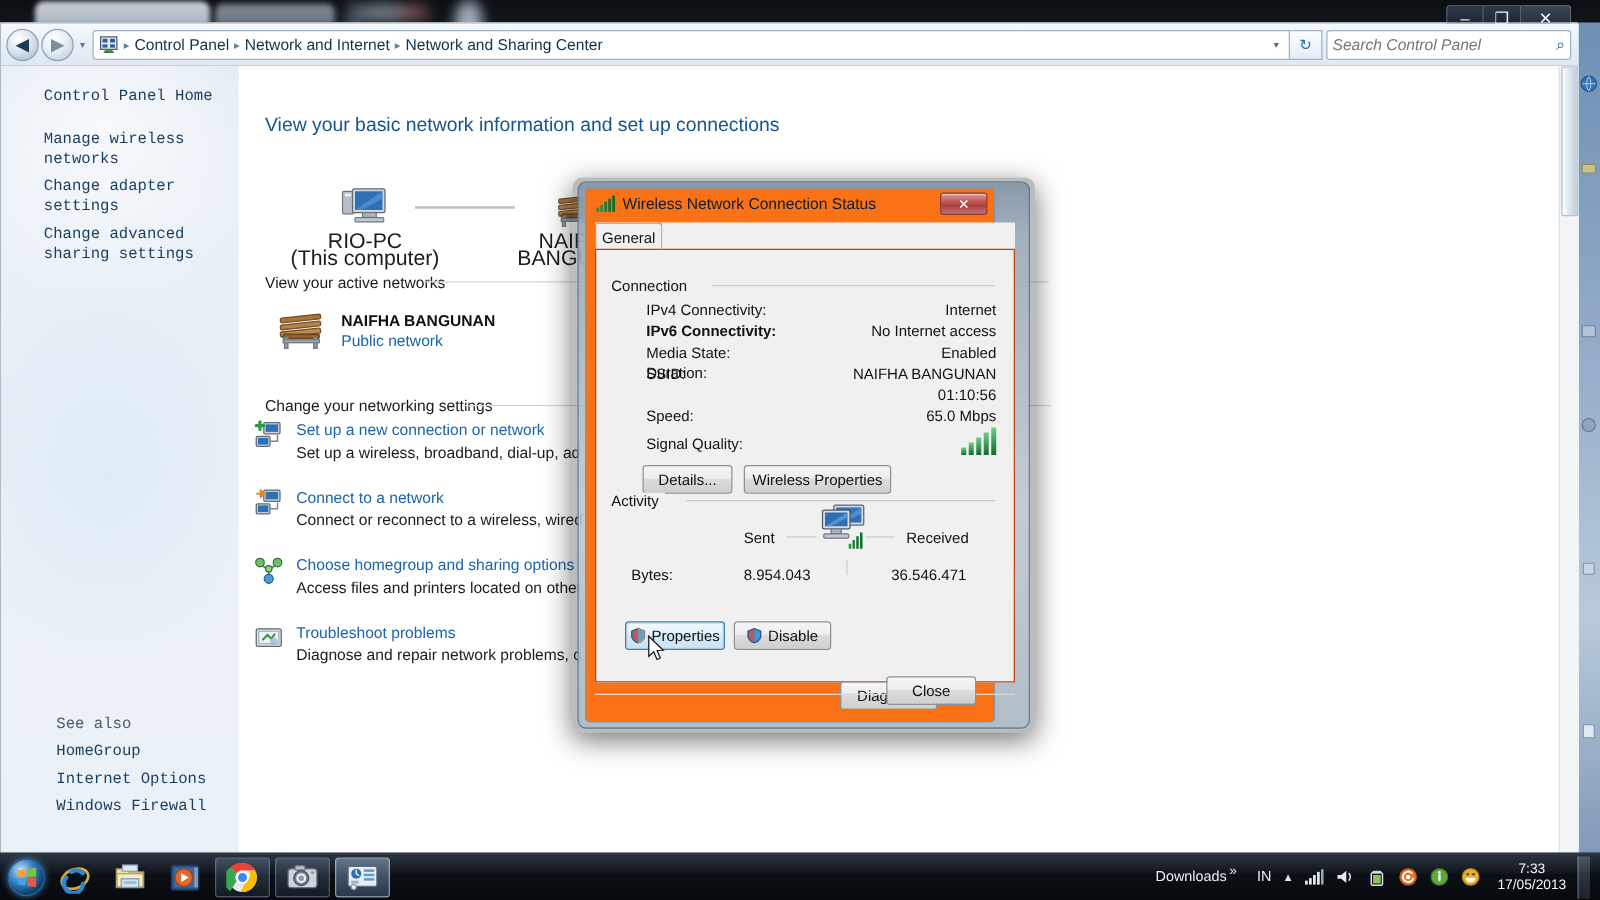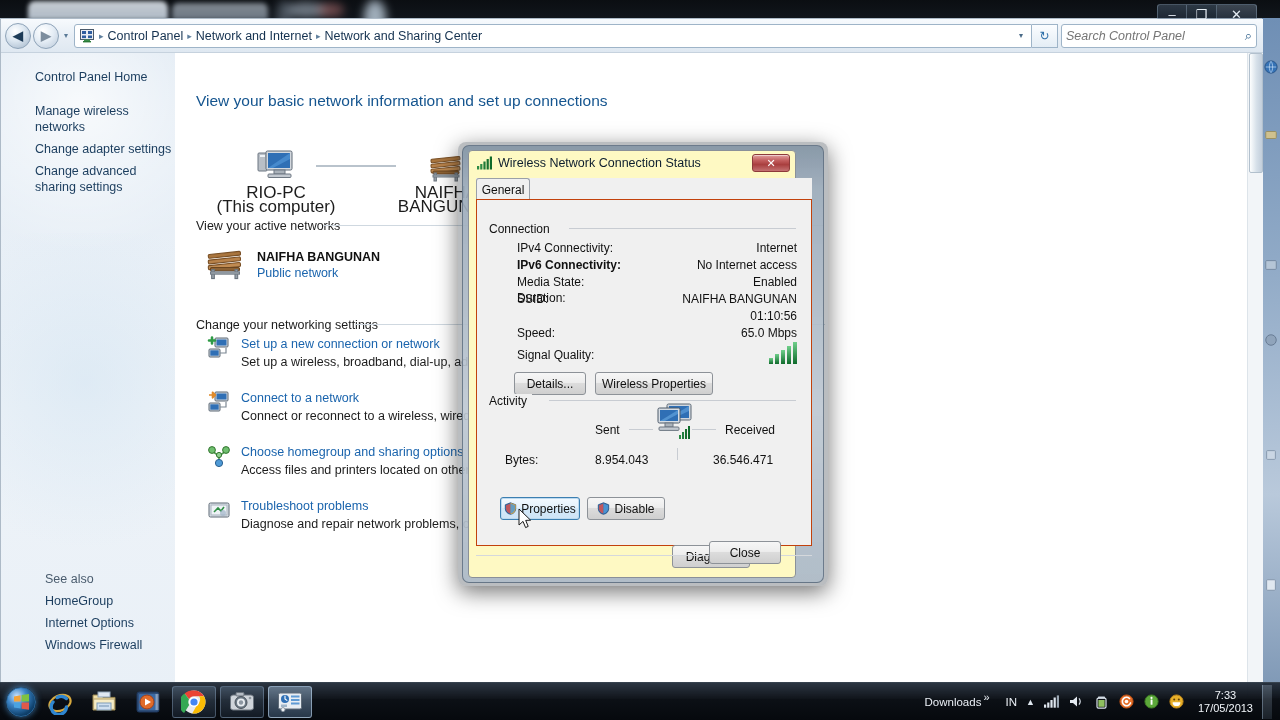--- a/index.html
+++ b/index.html
@@ -96,23 +96,23 @@
   }
   .searchbox input{
     border:none; outline:none; flex:1; font-size:12.5px; font-style:italic;
     color:#3a3a3a; font-family:"Liberation Sans", sans-serif; background:transparent;
   }
   .search-mag { font-size:13px; color:#2a5c88; }
 
   
   .body-area { position:absolute; left:0; top:34px; width:1262px; height:646px; display:flex; }
   .sidebar {
-    width:174px; height:100%;
+    width:190px; height:100%;
     background: linear-gradient(180deg,#dfe9f3 0%, #e6eef6 18%, #eef3f8 55%, #e9f0f7 100%);
-    position:relative; overflow:hidden;
+    position:relative; overflow:hidden;font-family:Liberation Mono, monospace;
   }
   .sb-sheen {
     position:absolute; left:-40px; top:-60px; width:300px; height:280px;
     background: radial-gradient(ellipse at 40% 40%, rgba(255,255,255,.75), rgba(255,255,255,0) 62%);
     pointer-events:none;
   }
   .sb-sheen2 {
     position:absolute; left:-60px; top:180px; width:320px; height:330px;
     background: radial-gradient(ellipse at 45% 45%, rgba(210,228,242,.55), rgba(255,255,255,0) 65%);
     pointer-events:none;
@@ -135,21 +135,21 @@
   .maplink { position:absolute; left:0; top:22px; height:2px; background:#b9c3cc; }
   .seefull { position:absolute; left:470px; top:8px; font-size:12px; color:#1a64ad; cursor:pointer;}
 
   .sec-head { position:absolute; font-size:12.5px; color:#1c1c1c; white-space:nowrap; }
   .sec-rule { position:absolute; height:1px; background:#cfd8e0; }
 
   .active-net { position:absolute; left:30px; top:192px; display:flex; align-items:center; gap:12px;}
   .an-text .name { font-size:12.5px; font-weight:bold; color:#101010; line-height:16px;}
   .an-text .sub { font-size:12.5px; color:#1a64ad; line-height:17px; cursor:pointer;}
 
-  .settings { position:absolute; left:32px; top:283px; width:300px; }
+  .settings { position:absolute; left:12px; top:283px; width:300px; }
   .srow { display:flex; gap:10px; margin-bottom:19px; }
   .srow .ic { width:24px; height:24px; flex:none; position:relative; }
   .srow .tx .t { font-size:12.5px; color:#1a64ad; line-height:17px; cursor:pointer;}
   .srow .tx .d { font-size:12.5px; color:#1c1c1c; line-height:18px; white-space:nowrap; }
 
   
   .vscroll {
     position:absolute; right:0; top:0; width:16px; height:646px;
     background:#f2f5f8; border-left:1px solid #dde4ea;
   }
@@ -166,21 +166,21 @@
     filter: blur(0.2px);
   }
   .dlg-glass{
     position:absolute; left:462px; top:145px; width:362px; height:438px;
     border-radius:7px;
     background: linear-gradient(180deg, rgba(133,150,166,.92) 0%, rgba(160,175,190,.90) 10%, rgba(196,206,216,.88) 60%, rgba(176,189,201,.92) 100%);
     border:1px solid rgba(96,112,128,.85);
   }
   .dlg{
     position:absolute; left:468px; top:150px; width:328px; height:428px;
-    background:#fef9c3; border:1px solid #8a9099; border-radius:4px;
+    background:#f97316; border:1px solid #8a9099; border-radius:4px;
   }
   .dlg-title{
     position:absolute; left:0; top:0; width:100%; height:24px;
     display:flex; align-items:center; gap:6px; padding-left:8px;
   }
   .dlg-title .tt { font-size:12.5px; color:#0c1d2e; }
   .dlg-close{
     position:absolute; right:5px; top:3px; width:38px; height:18px; border-radius:3px;
     background: linear-gradient(180deg,#e2a0a0 0%, #c25d5d 35%, #a93f3f 60%, #c47272 100%);
     border:1px solid #8d3a3a; color:#fff; font-size:11px;

